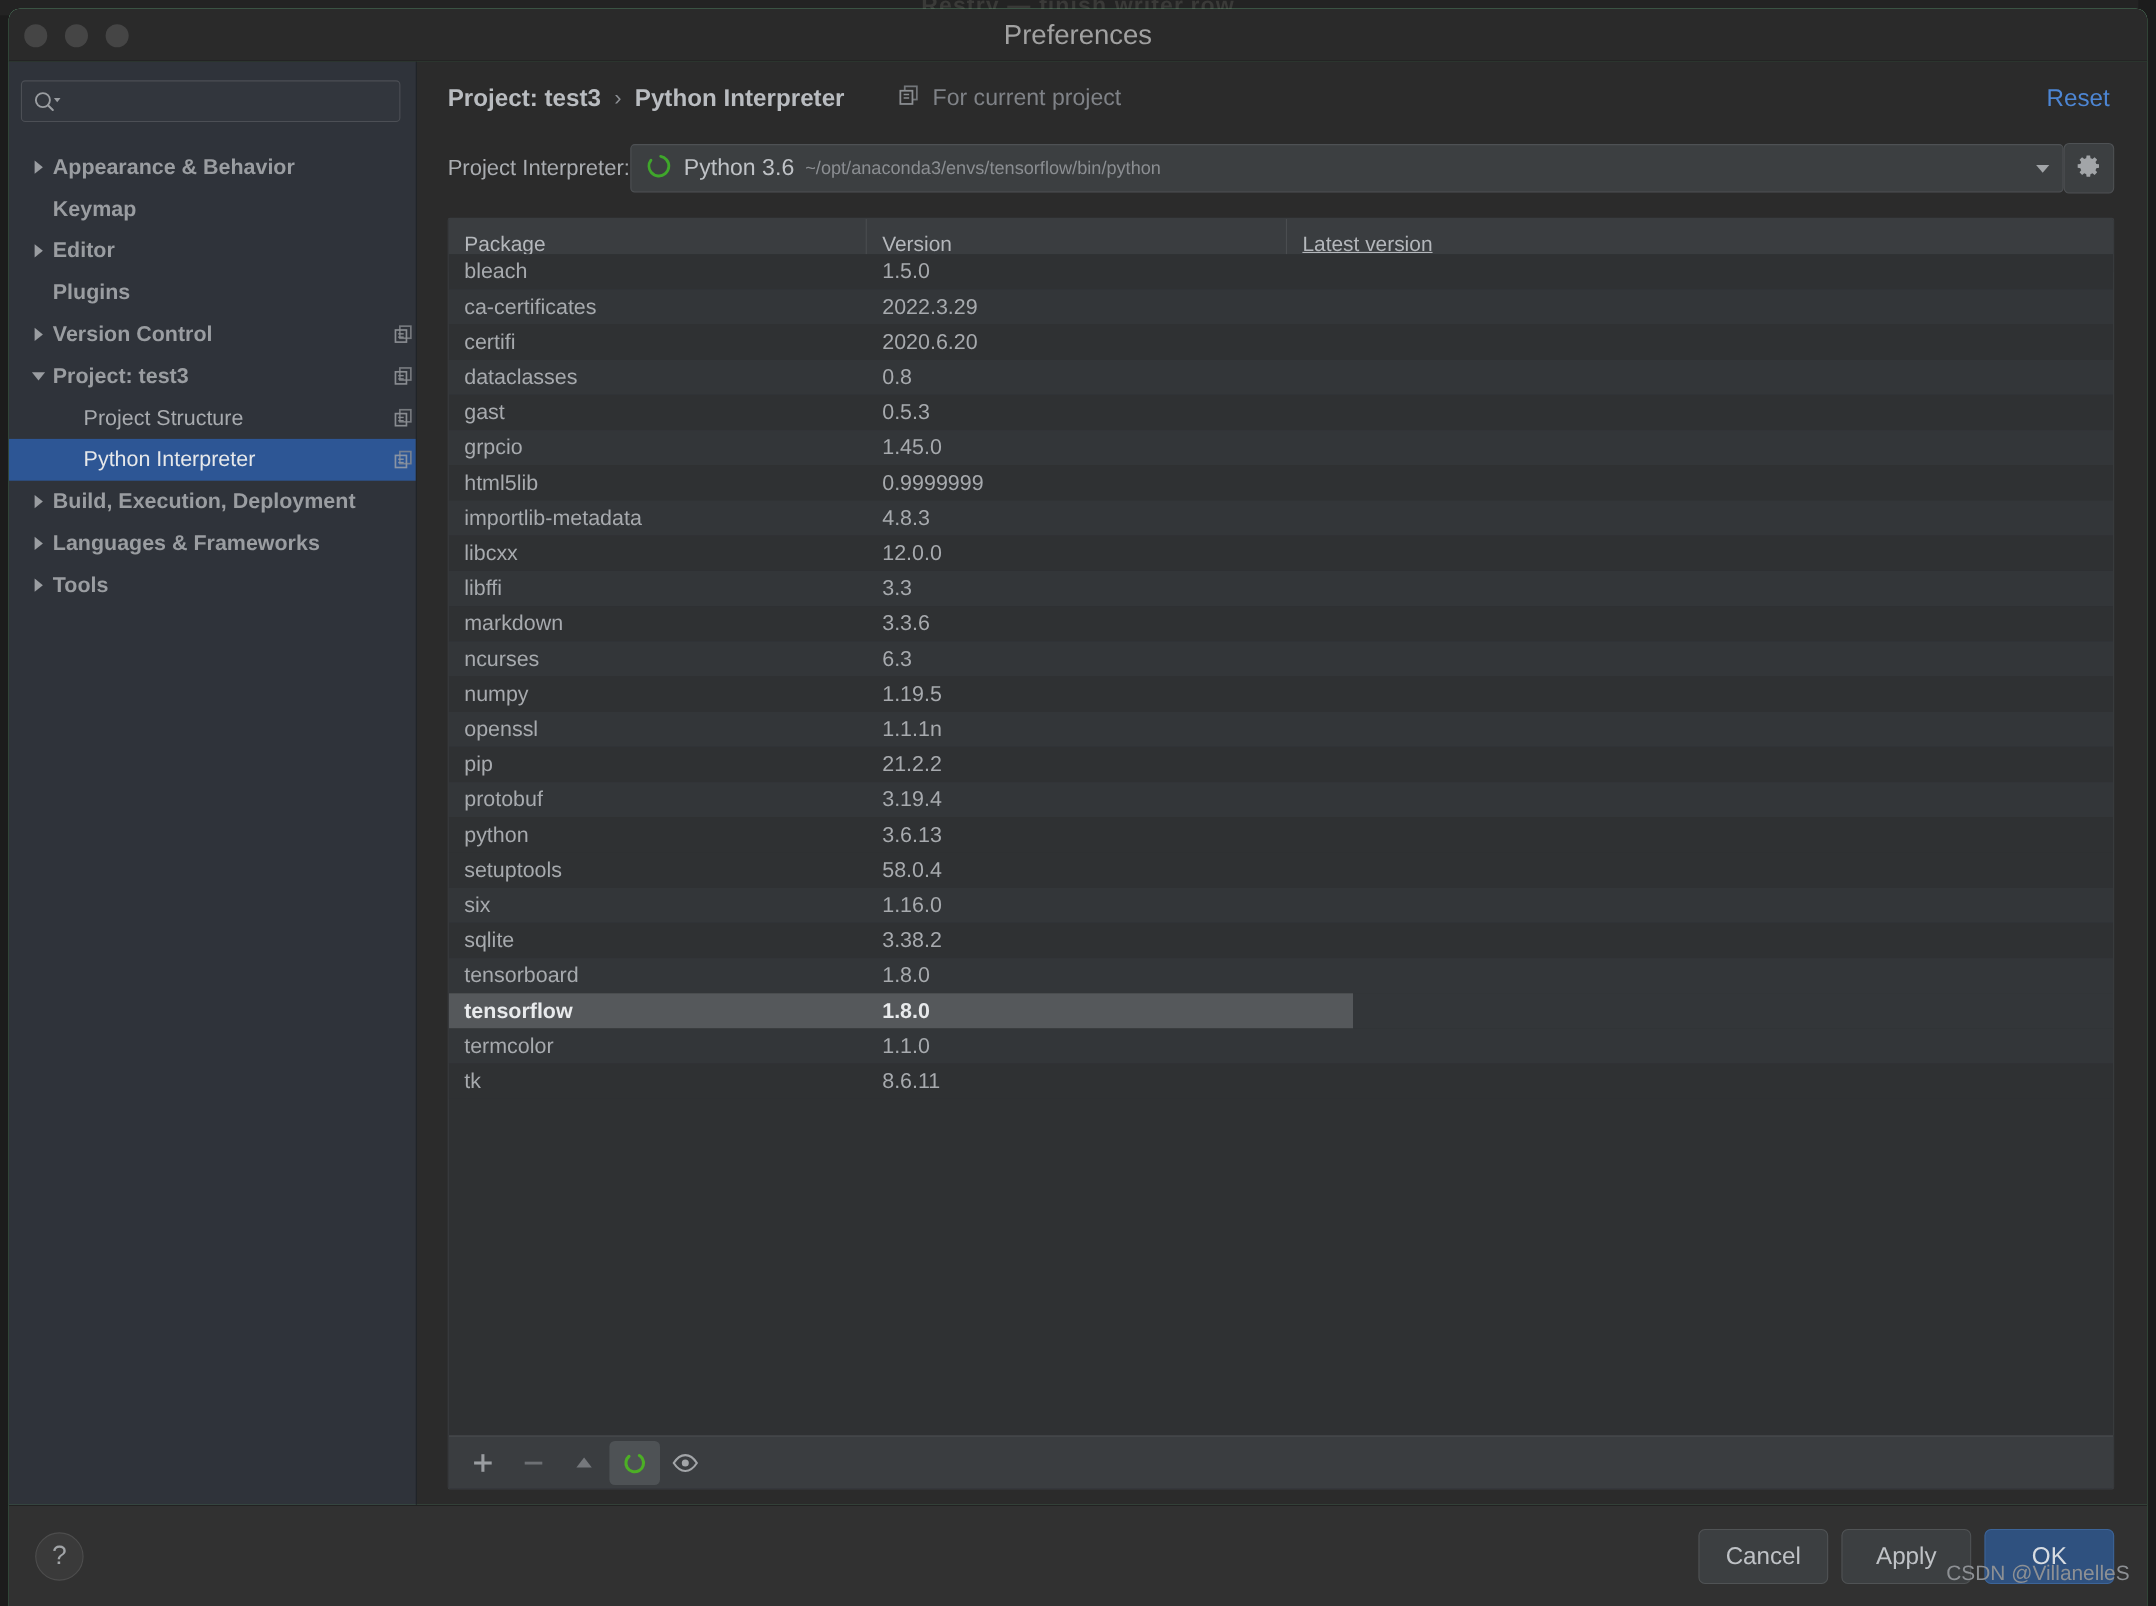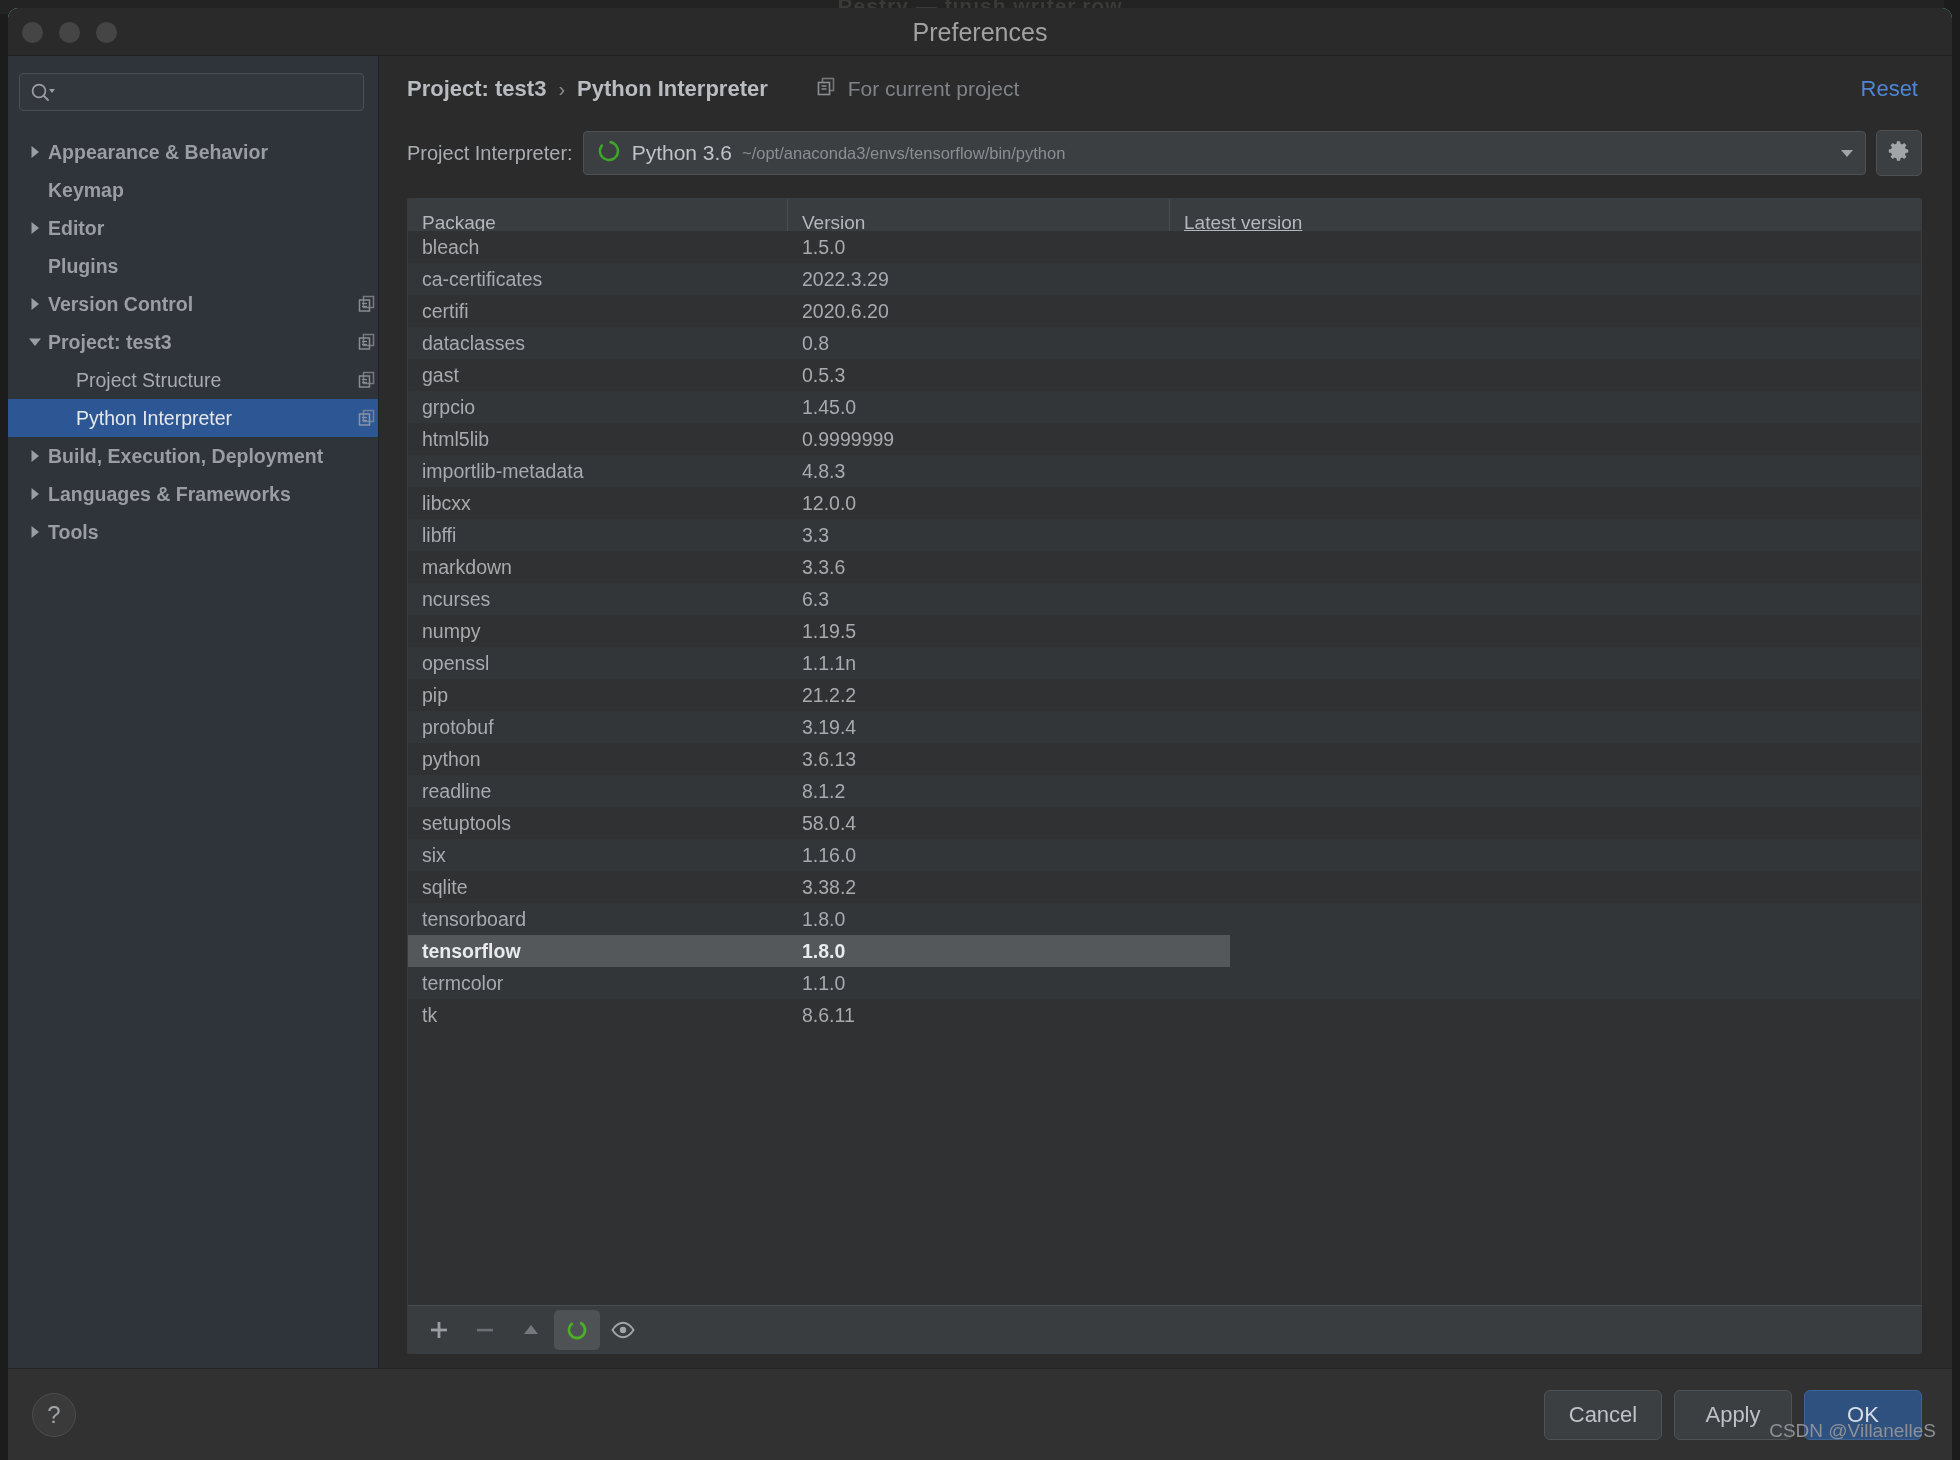--- a/index.html
+++ b/index.html
@@ -198,21 +198,21 @@
     cursor: pointer;
     white-space: nowrap;
   }
 
   
   #interp-row {
     flex: 0 0 62px;
     display: flex;
     align-items: center;
     padding: 0 30px 0 28px;
-    gap: 10px;
+    gap: 0;
   }
   #interp-label {
     font-size: 20px;
     color: #a9acb0;
     white-space: nowrap;
   }
   #interp-select {
     flex: 1 1 auto;
     height: 44px;
     min-width: 0;
@@ -672,25 +672,20 @@
             <div class="trow even">
               <div class="td col-pkg">protobuf</div>
               <div class="td col-ver">3.19.4</div>
               <div class="td col-lat"></div>
             </div>
             <div class="trow odd">
               <div class="td col-pkg">python</div>
               <div class="td col-ver">3.6.13</div>
               <div class="td col-lat"></div>
             </div>
-            <div class="trow even">
-              <div class="td col-pkg">readline</div>
-              <div class="td col-ver">8.1.2</div>
-              <div class="td col-lat"></div>
-            </div>
             <div class="trow odd">
               <div class="td col-pkg">setuptools</div>
               <div class="td col-ver">58.0.4</div>
               <div class="td col-lat"></div>
             </div>
             <div class="trow even">
               <div class="td col-pkg">six</div>
               <div class="td col-ver">1.16.0</div>
               <div class="td col-lat"></div>
             </div>

